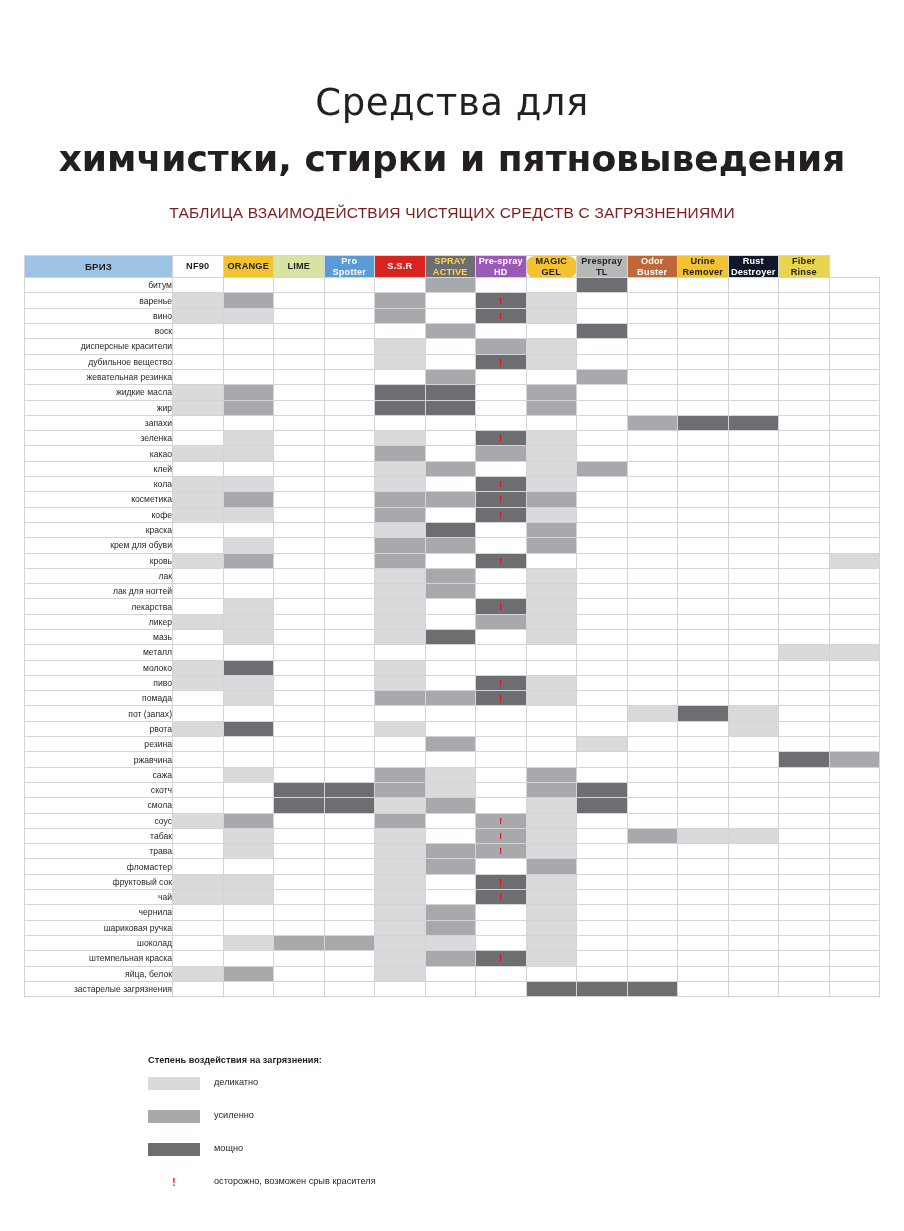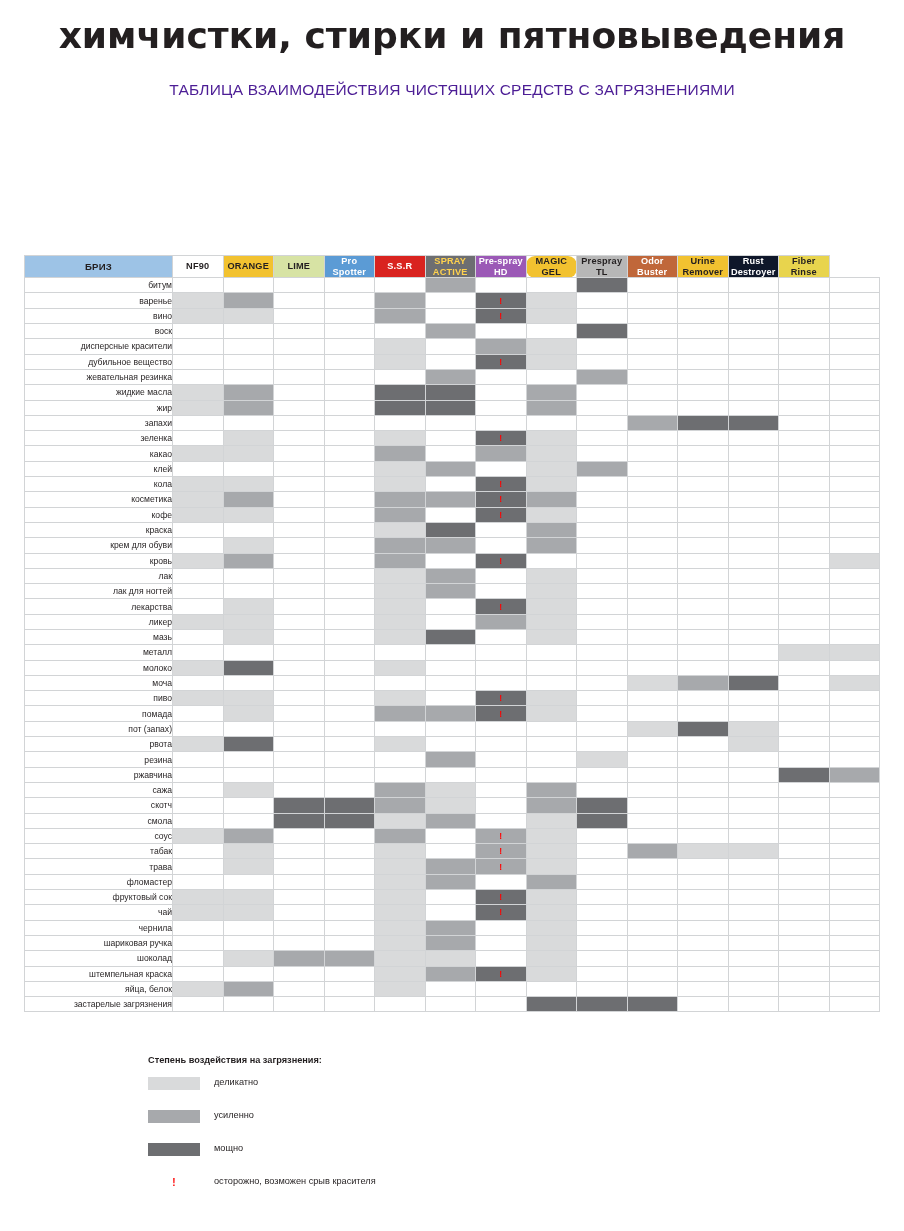--- a/index.html
+++ b/index.html
@@ -42,21 +42,21 @@
     color: #231f20;
   }
   .subtitle {
     text-align: center;
     font-family: "Liberation Sans", sans-serif;
     font-weight: 400;
     font-size: 15.5px;
     letter-spacing: 0.2px;
     margin: 0;
     padding-top: 26px;
-    color: #4c1d95;
+    color: #7f1d1d;
   }
 
   .table-wrap {
     position: absolute;
     left: 24px;
     top: 255px;
     width: 856px;
   }
   table.grid {
     border-collapse: collapse;
@@ -147,20 +147,21 @@
     font-weight: 700;
     font-size: 10px;
     line-height: 13px;
   }
 </style>
 </head>
 <body>
 
 <div class="page">
 
+  <h1 class="title-1">Средства для</h1>
   <h2 class="title-2">химчистки, стирки и пятновыведения</h2>
   <div class="subtitle">ТАБЛИЦА ВЗАИМОДЕЙСТВИЯ ЧИСТЯЩИХ СРЕДСТВ С ЗАГРЯЗНЕНИЯМИ</div>
 
   <div class="table-wrap">
     <table class="grid">
       <colgroup>
         <col style="width:148px">
         <col span="14" style="width:50.5px">
       </colgroup>
       <thead>
@@ -651,37 +652,20 @@
             <td class="cell lv1"></td>
             <td class="cell lv0"></td>
             <td class="cell lv0"></td>
             <td class="cell lv0"></td>
             <td class="cell lv0"></td>
             <td class="cell lv0"></td>
             <td class="cell lv0"></td>
             <td class="cell lv0"></td>
             <td class="cell lv0"></td>
             <td class="cell lv0"></td>
-          </tr>
-          <tr>
-            <td class="rowlabel">моча</td>
-            <td class="cell lv0"></td>
-            <td class="cell lv0"></td>
-            <td class="cell lv0"></td>
-            <td class="cell lv0"></td>
-            <td class="cell lv0"></td>
-            <td class="cell lv0"></td>
-            <td class="cell lv0"></td>
-            <td class="cell lv0"></td>
-            <td class="cell lv0"></td>
-            <td class="cell lv1"></td>
-            <td class="cell lv2"></td>
-            <td class="cell lv3"></td>
-            <td class="cell lv0"></td>
-            <td class="cell lv1"></td>
           </tr>
           <tr>
             <td class="rowlabel">пиво</td>
             <td class="cell lv1"></td>
             <td class="cell lv1"></td>
             <td class="cell lv0"></td>
             <td class="cell lv0"></td>
             <td class="cell lv1"></td>
             <td class="cell lv0"></td>
             <td class="cell lv3"><span class="warn">!</span></td>

